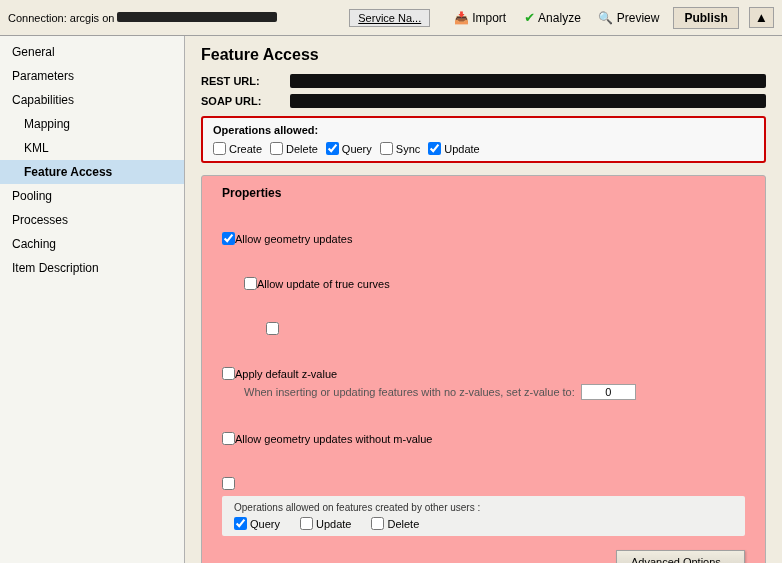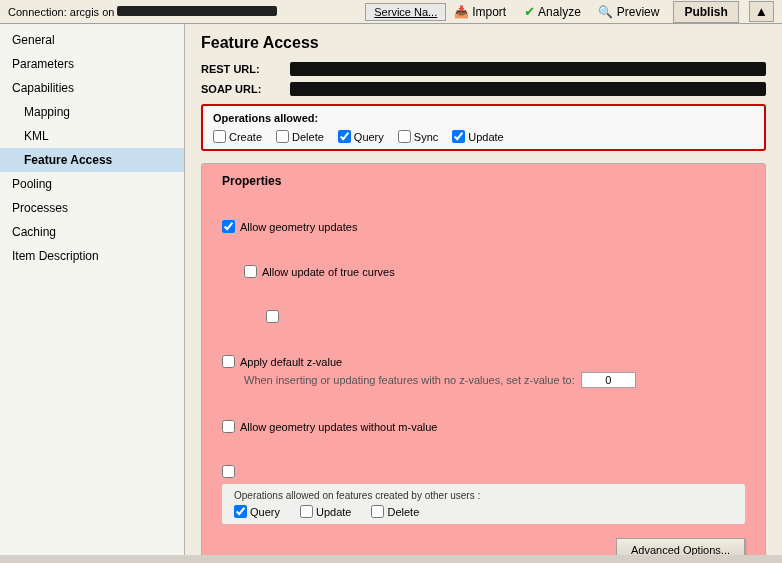--- a/index.html
+++ b/index.html
@@ -4,22 +4,22 @@
   <style>
     * { box-sizing: border-box; margin: 0; padding: 0; }
     body { font-family: Arial, sans-serif; font-size: 12px; background: #d4d0c8; width: 782px; height: 563px; overflow: hidden; }
 
     .top-bar {
       background: #f0ece0;
       border-bottom: 1px solid #a0a0a0;
       display: flex;
       align-items: center;
       padding: 4px 8px;
-      height: 24px;
-      gap: 4px;
+      height: 36px;
+      gap: 20px;
     }
     .connection-label {
       font-size: 11px;
       color: #000;
       flex: 1;
       white-space: nowrap;
       overflow: hidden;
     }
     .redacted-bar {
       display: inline-block;
@@ -128,21 +128,21 @@
       background: #f8f8f8;
     }
     .ops-label {
       font-size: 11px;
       font-weight: bold;
       margin-bottom: 6px;
       color: #000;
     }
     .ops-checkboxes {
       display: flex;
-      gap: 14px;
+      gap: 8px;
       align-items: center;
     }
     .checkbox-item {
       display: flex;
       align-items: center;
       gap: 3px;
       font-size: 11px;
       cursor: pointer;
     }
     .checkbox-item input[type="checkbox"] {
@@ -159,21 +159,20 @@
     }
     .properties-title {
       font-size: 12px;
       font-weight: bold;
       margin-bottom: 10px;
       color: #000;
     }
     .prop-row {
       display: flex;
       align-items: flex-end;
-      gap: 5px;
       margin-bottom: 4px;
       font-size: 11px;
       margin-top: 32px;
     }
     .prop-row.indented { padding-left: 22px; }
     .prop-row.indented2 { padding-left: 44px; }
     .prop-row input[type="checkbox"] {
       margin: 0;
       width: 13px;
       height: 13px;

